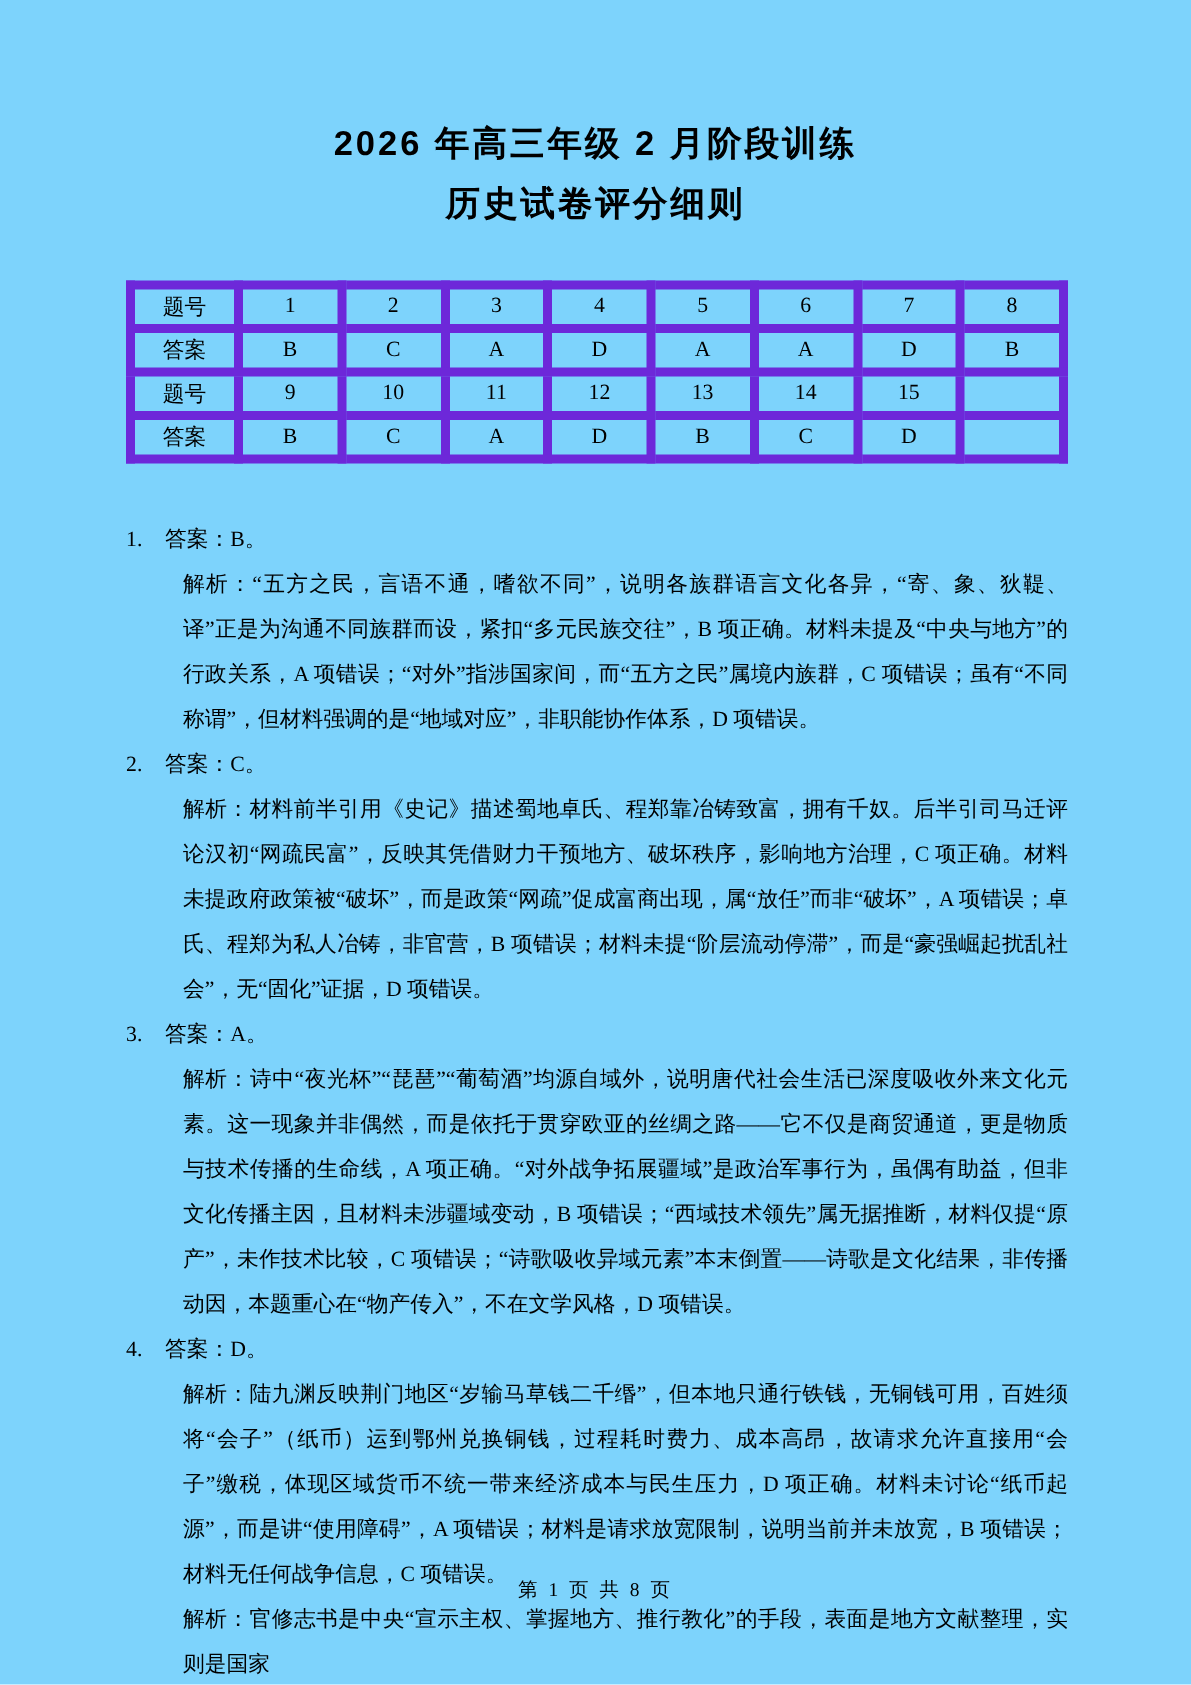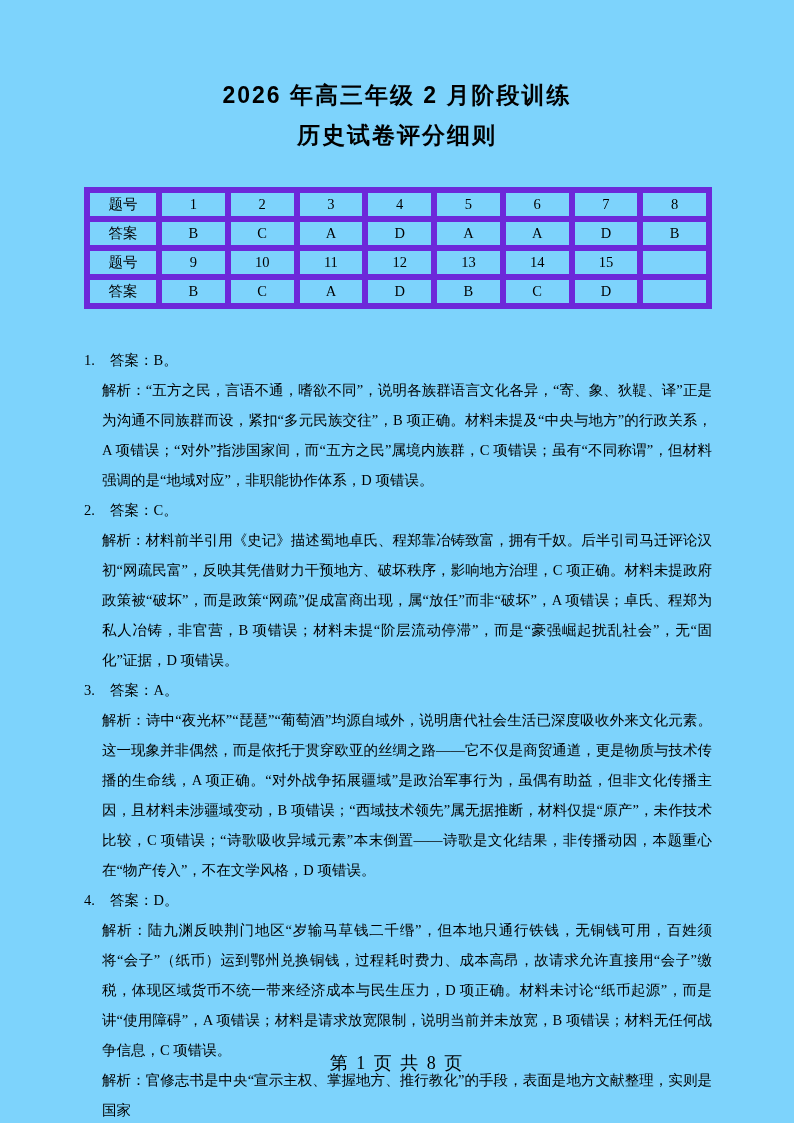--- a/index.html
+++ b/index.html
@@ -45,32 +45,32 @@
 
   .items {
     margin: 36px 82px 0 84px;
     font-size: 14.5px;
     line-height: 30px;
   }
   .item { margin: 0; }
   .answer-line { text-align: left; }
   .answer-line .num { display: inline-block; width: 26px; }
   .analysis {
-    margin-left: 18px;
+    margin-left: 38px;
     text-align: justify;
     text-justify: inter-ideograph;
   }
 
   .footer {
     position: absolute;
     top: 1051px;
     left: 0;
     right: 0;
     text-align: center;
-    font-size: 18px;
+    font-size: 13px;
     letter-spacing: 2px;
     color: #000000;
   }
 </style>
 </head>
 <body>
 
 <div class="page">
 
   <div class="titles">

